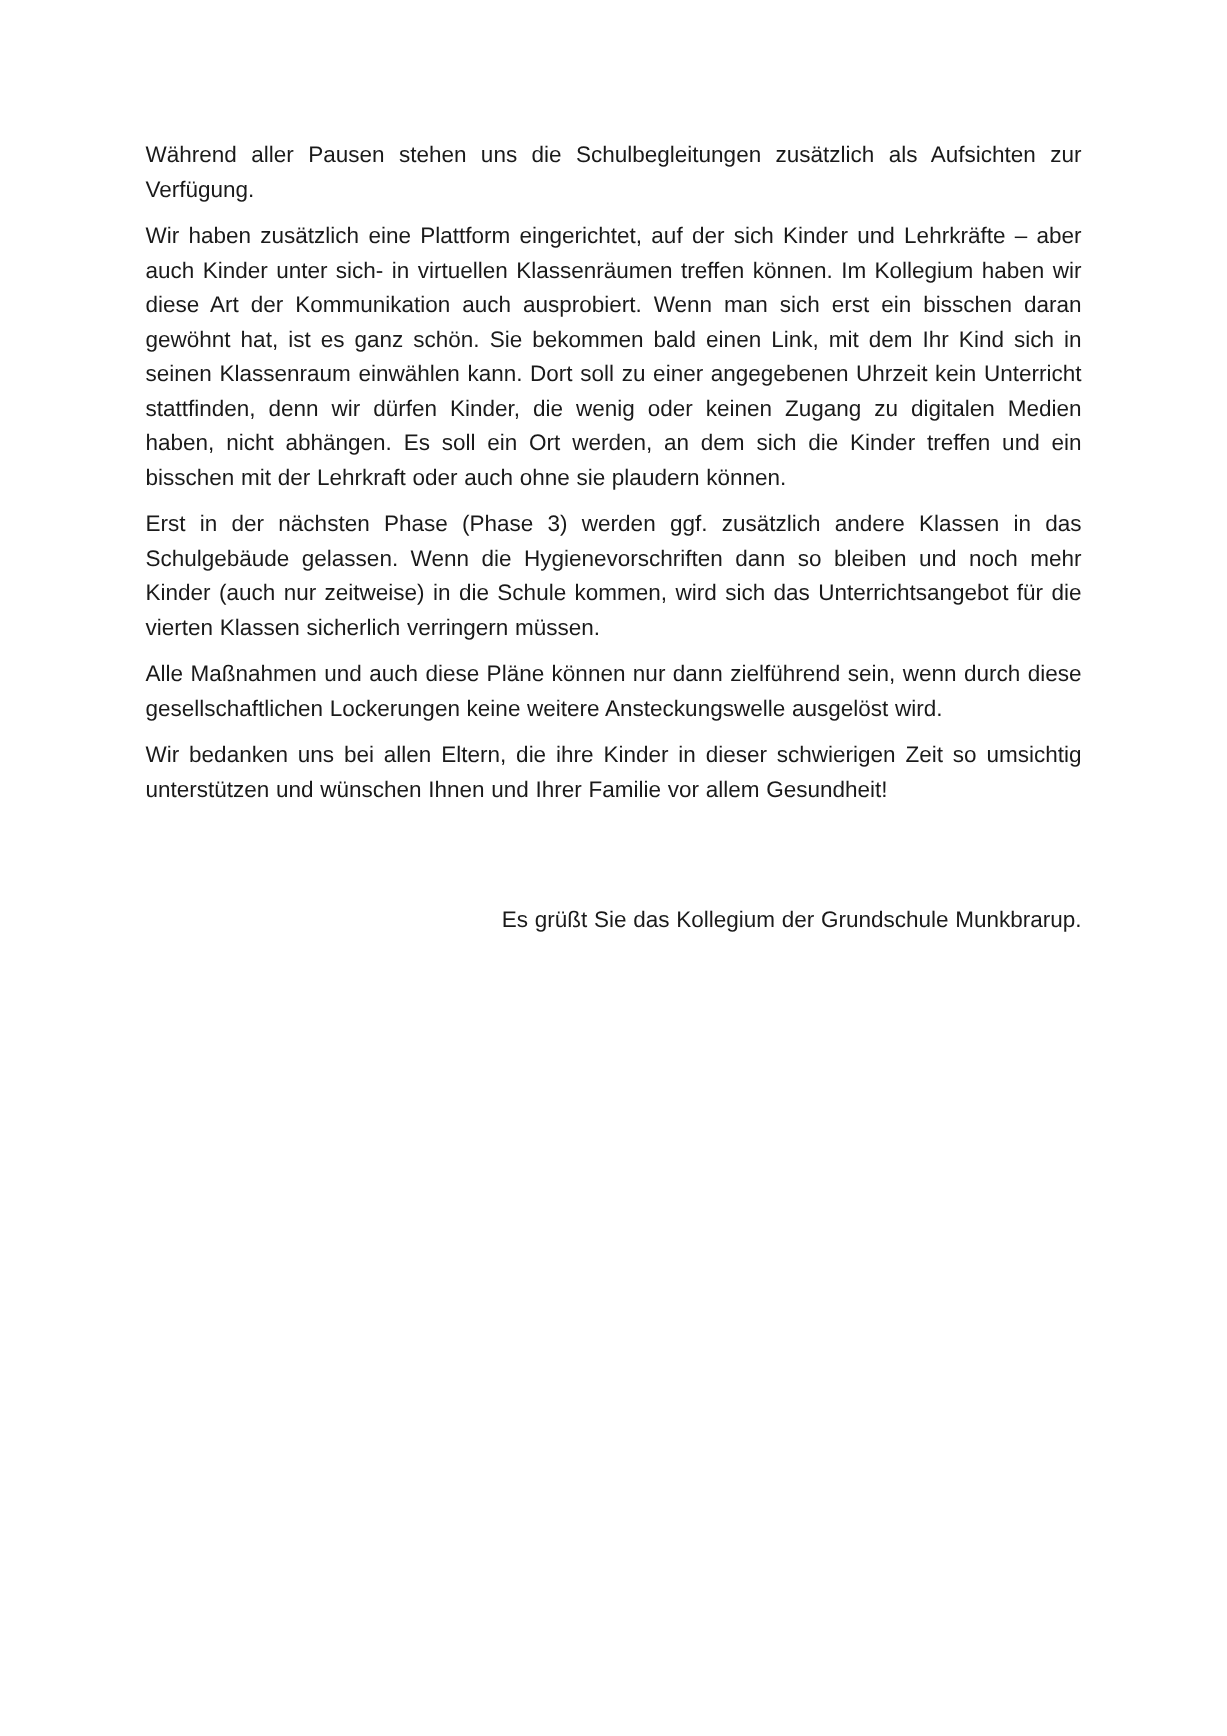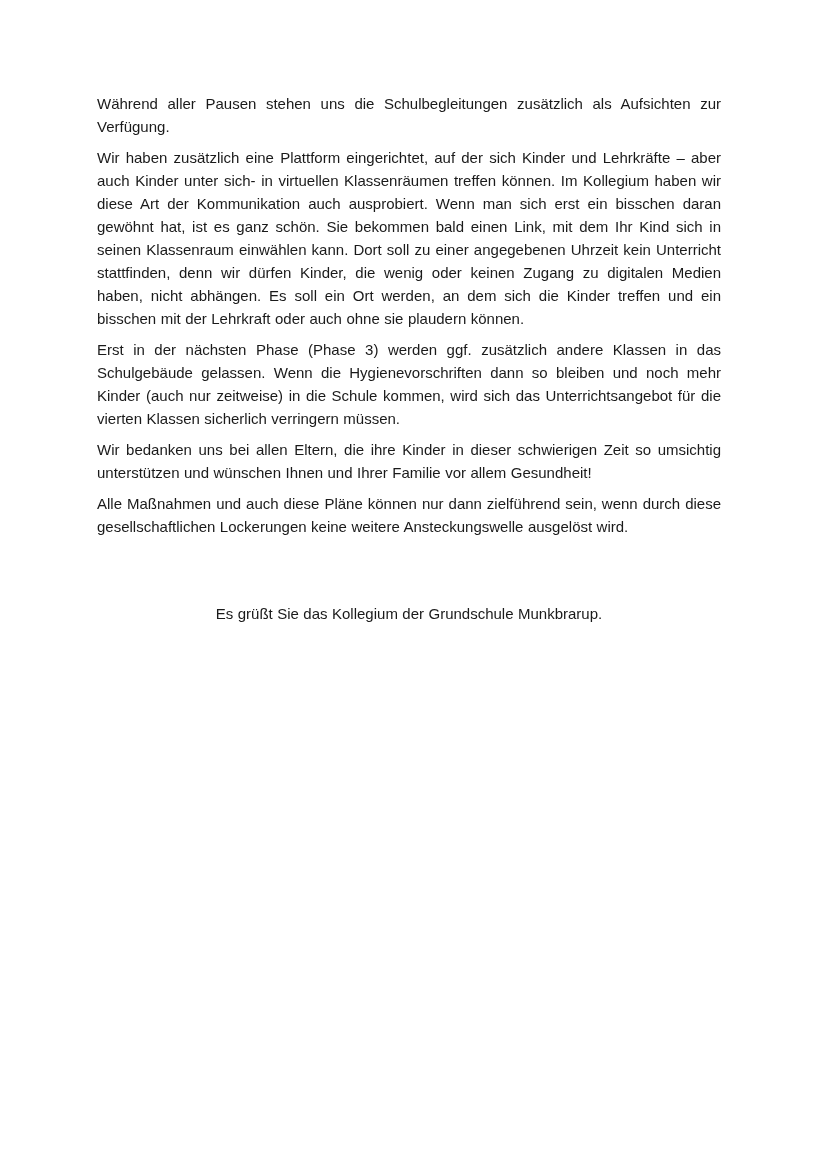--- a/index.html
+++ b/index.html
@@ -27,28 +27,28 @@
     margin: 0 0 8px 0;
     font-size: 15px;
     line-height: 23px;
     text-align: justify;
     text-justify: inter-word;
     hyphens: none;
     word-spacing: 0.02em;
   }
   .closing {
     margin-top: 64px;
-    text-align: center;
+    text-align: right;
   }
 </style>
 </head>
 <body>
 
 <div class="page">
   <div class="content">
     <p class="para">Während aller Pausen stehen uns die Schulbegleitungen zusätzlich als Aufsichten zur Verfügung.</p>
     <p class="para">Wir haben zusätzlich eine Plattform eingerichtet, auf der sich Kinder und Lehrkräfte – aber auch Kinder unter sich- in virtuellen Klassenräumen treffen können. Im Kollegium haben wir diese Art der Kommunikation auch ausprobiert. Wenn man sich erst ein bisschen daran gewöhnt hat, ist es ganz schön. Sie bekommen bald einen Link, mit dem Ihr Kind sich in seinen Klassenraum einwählen kann. Dort soll zu einer angegebenen Uhrzeit kein Unterricht stattfinden, denn wir dürfen Kinder, die wenig oder keinen Zugang zu digitalen Medien haben, nicht abhängen. Es soll ein Ort werden, an dem sich die Kinder treffen und ein bisschen mit der Lehrkraft oder auch ohne sie plaudern können.</p>
     <p class="para">Erst in der nächsten Phase (Phase 3) werden ggf. zusätzlich andere Klassen in das Schulgebäude gelassen. Wenn die Hygienevorschriften dann so bleiben und noch mehr Kinder (auch nur zeitweise) in die Schule kommen, wird sich das Unterrichtsangebot für die vierten Klassen sicherlich verringern müssen.</p>
+    <p class="para">Alle Maßnahmen und auch diese Pläne können nur dann zielführend sein, wenn durch diese gesellschaftlichen Lockerungen keine weitere Ansteckungswelle ausgelöst wird.</p>
     <p class="para">Wir bedanken uns bei allen Eltern, die ihre Kinder in dieser schwierigen Zeit so umsichtig unterstützen und wünschen Ihnen und Ihrer Familie vor allem Gesundheit!</p>
-    <p class="para">Alle Maßnahmen und auch diese Pläne können nur dann zielführend sein, wenn durch diese gesellschaftlichen Lockerungen keine weitere Ansteckungswelle ausgelöst wird.</p>
     <p class="para closing">Es grüßt Sie das Kollegium der Grundschule Munkbrarup.</p>
   </div>
 </div>
 
 </body></html>

